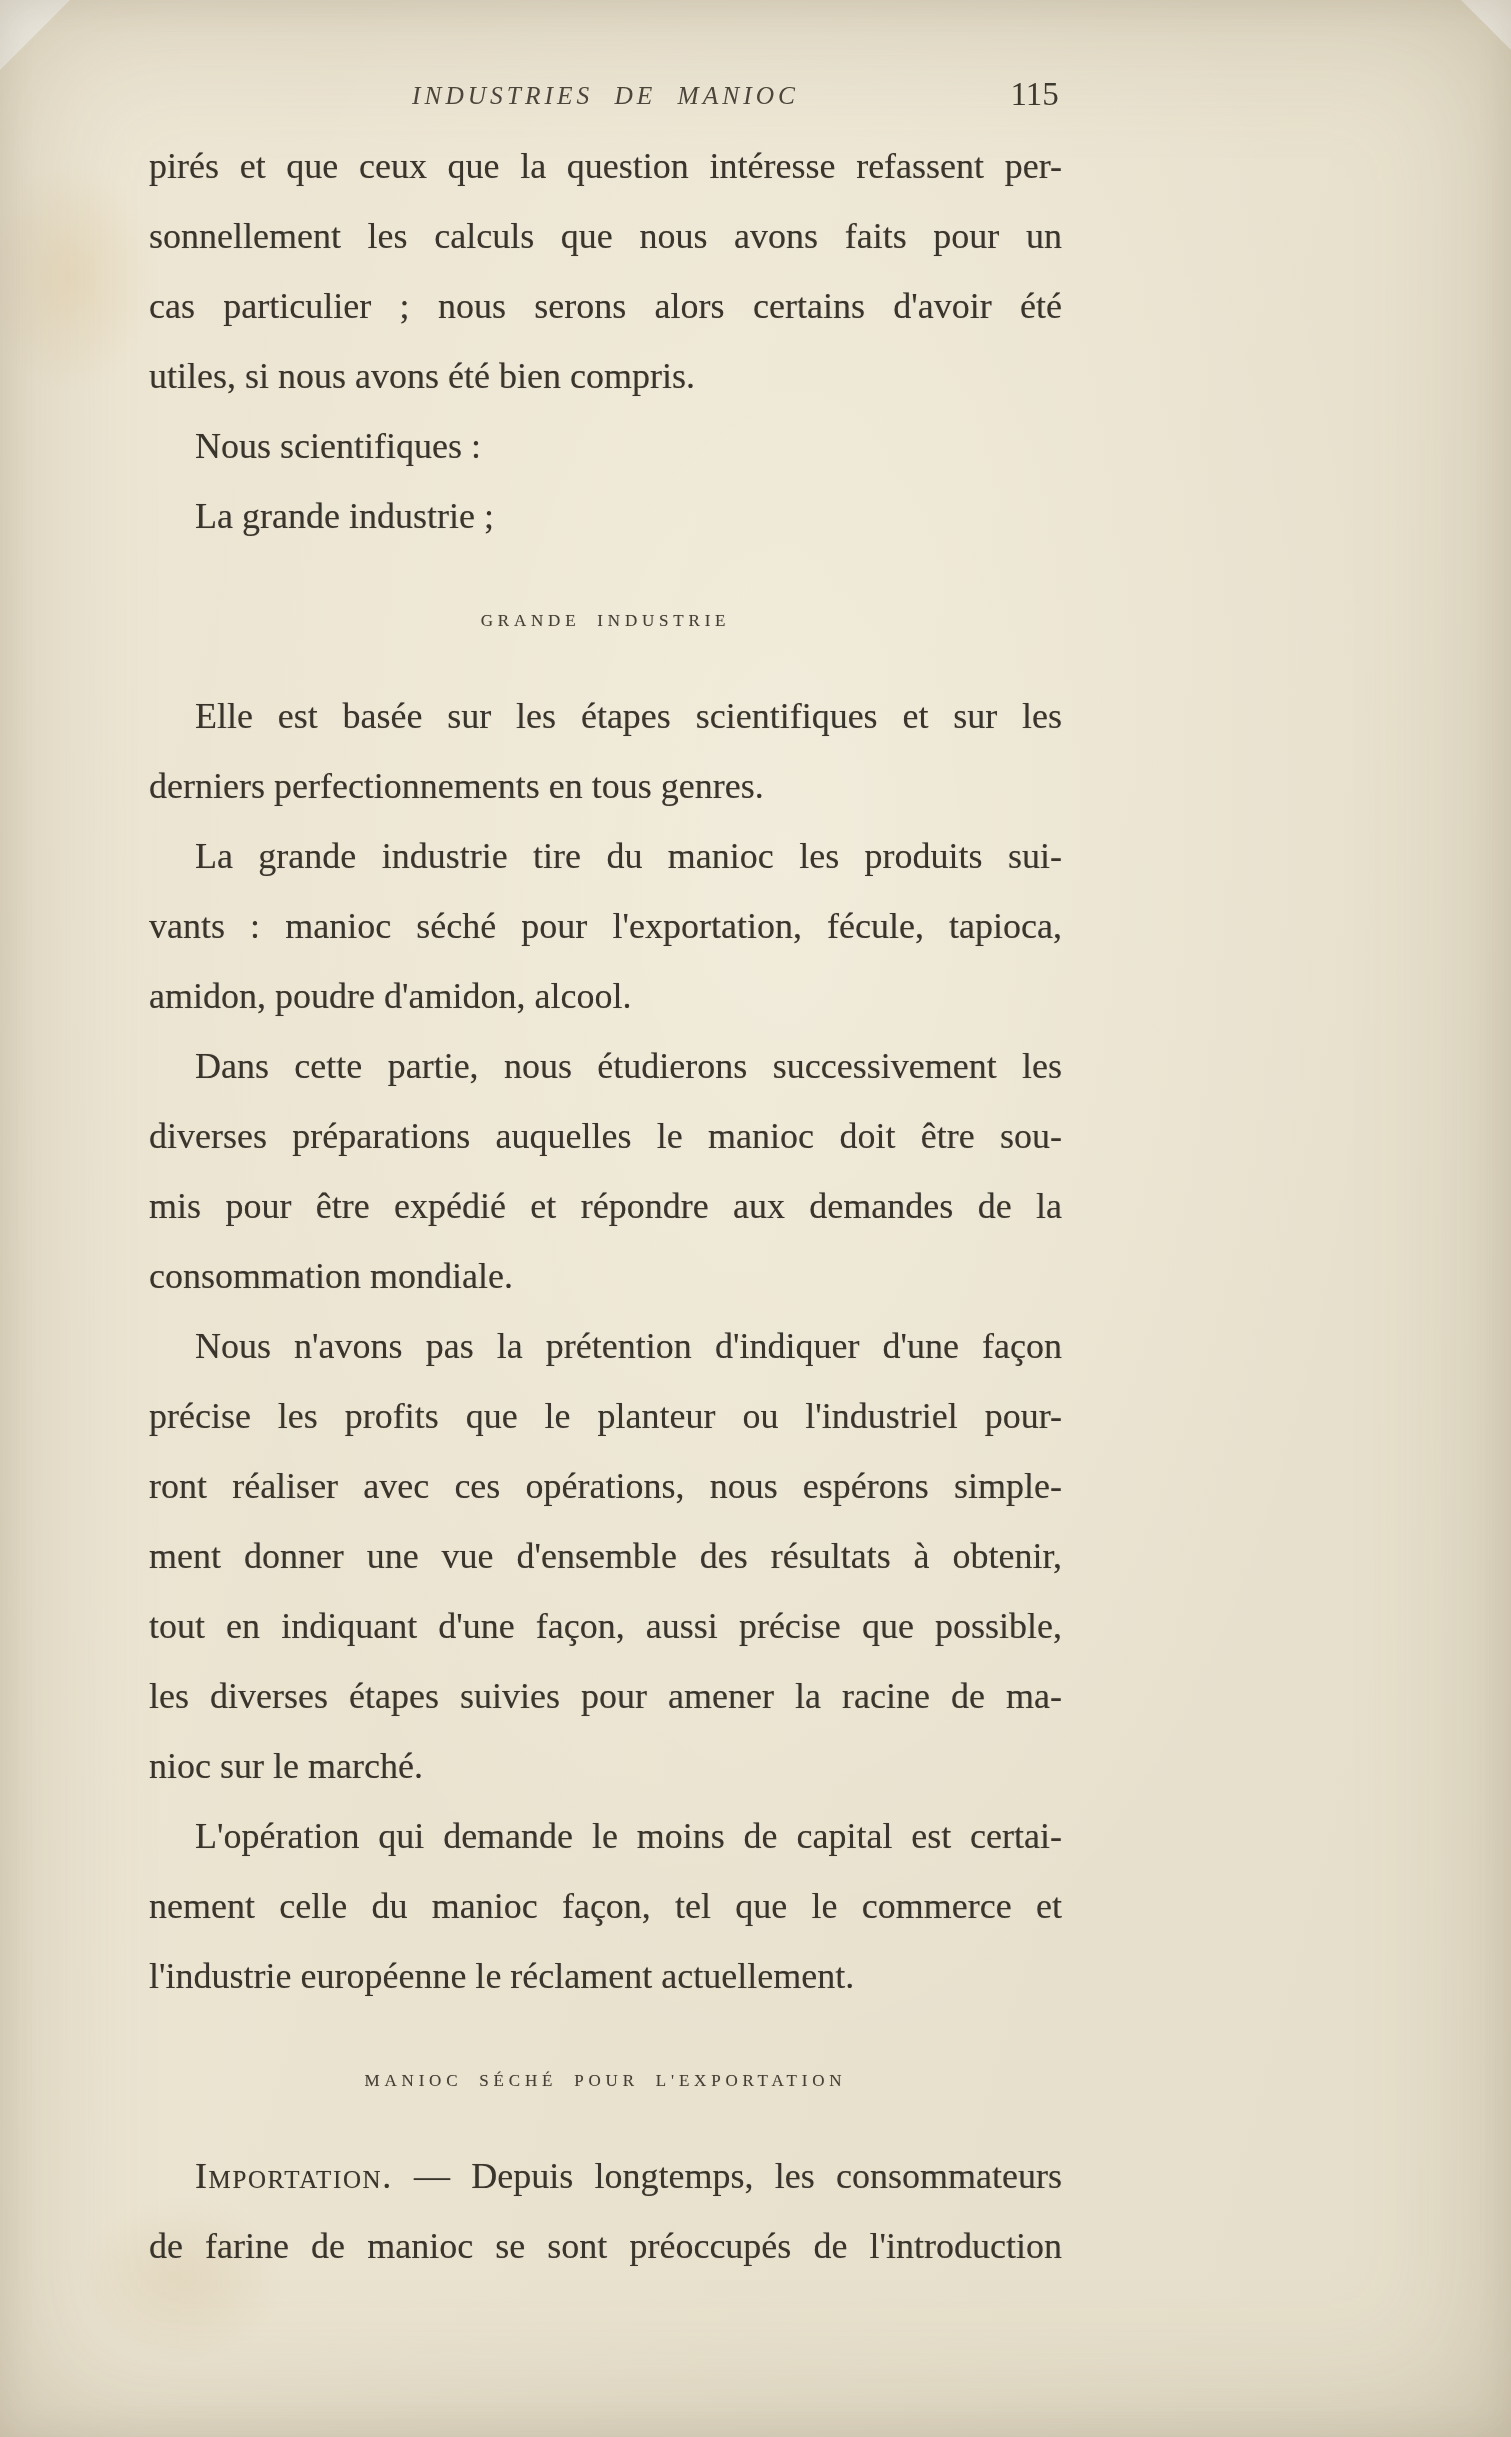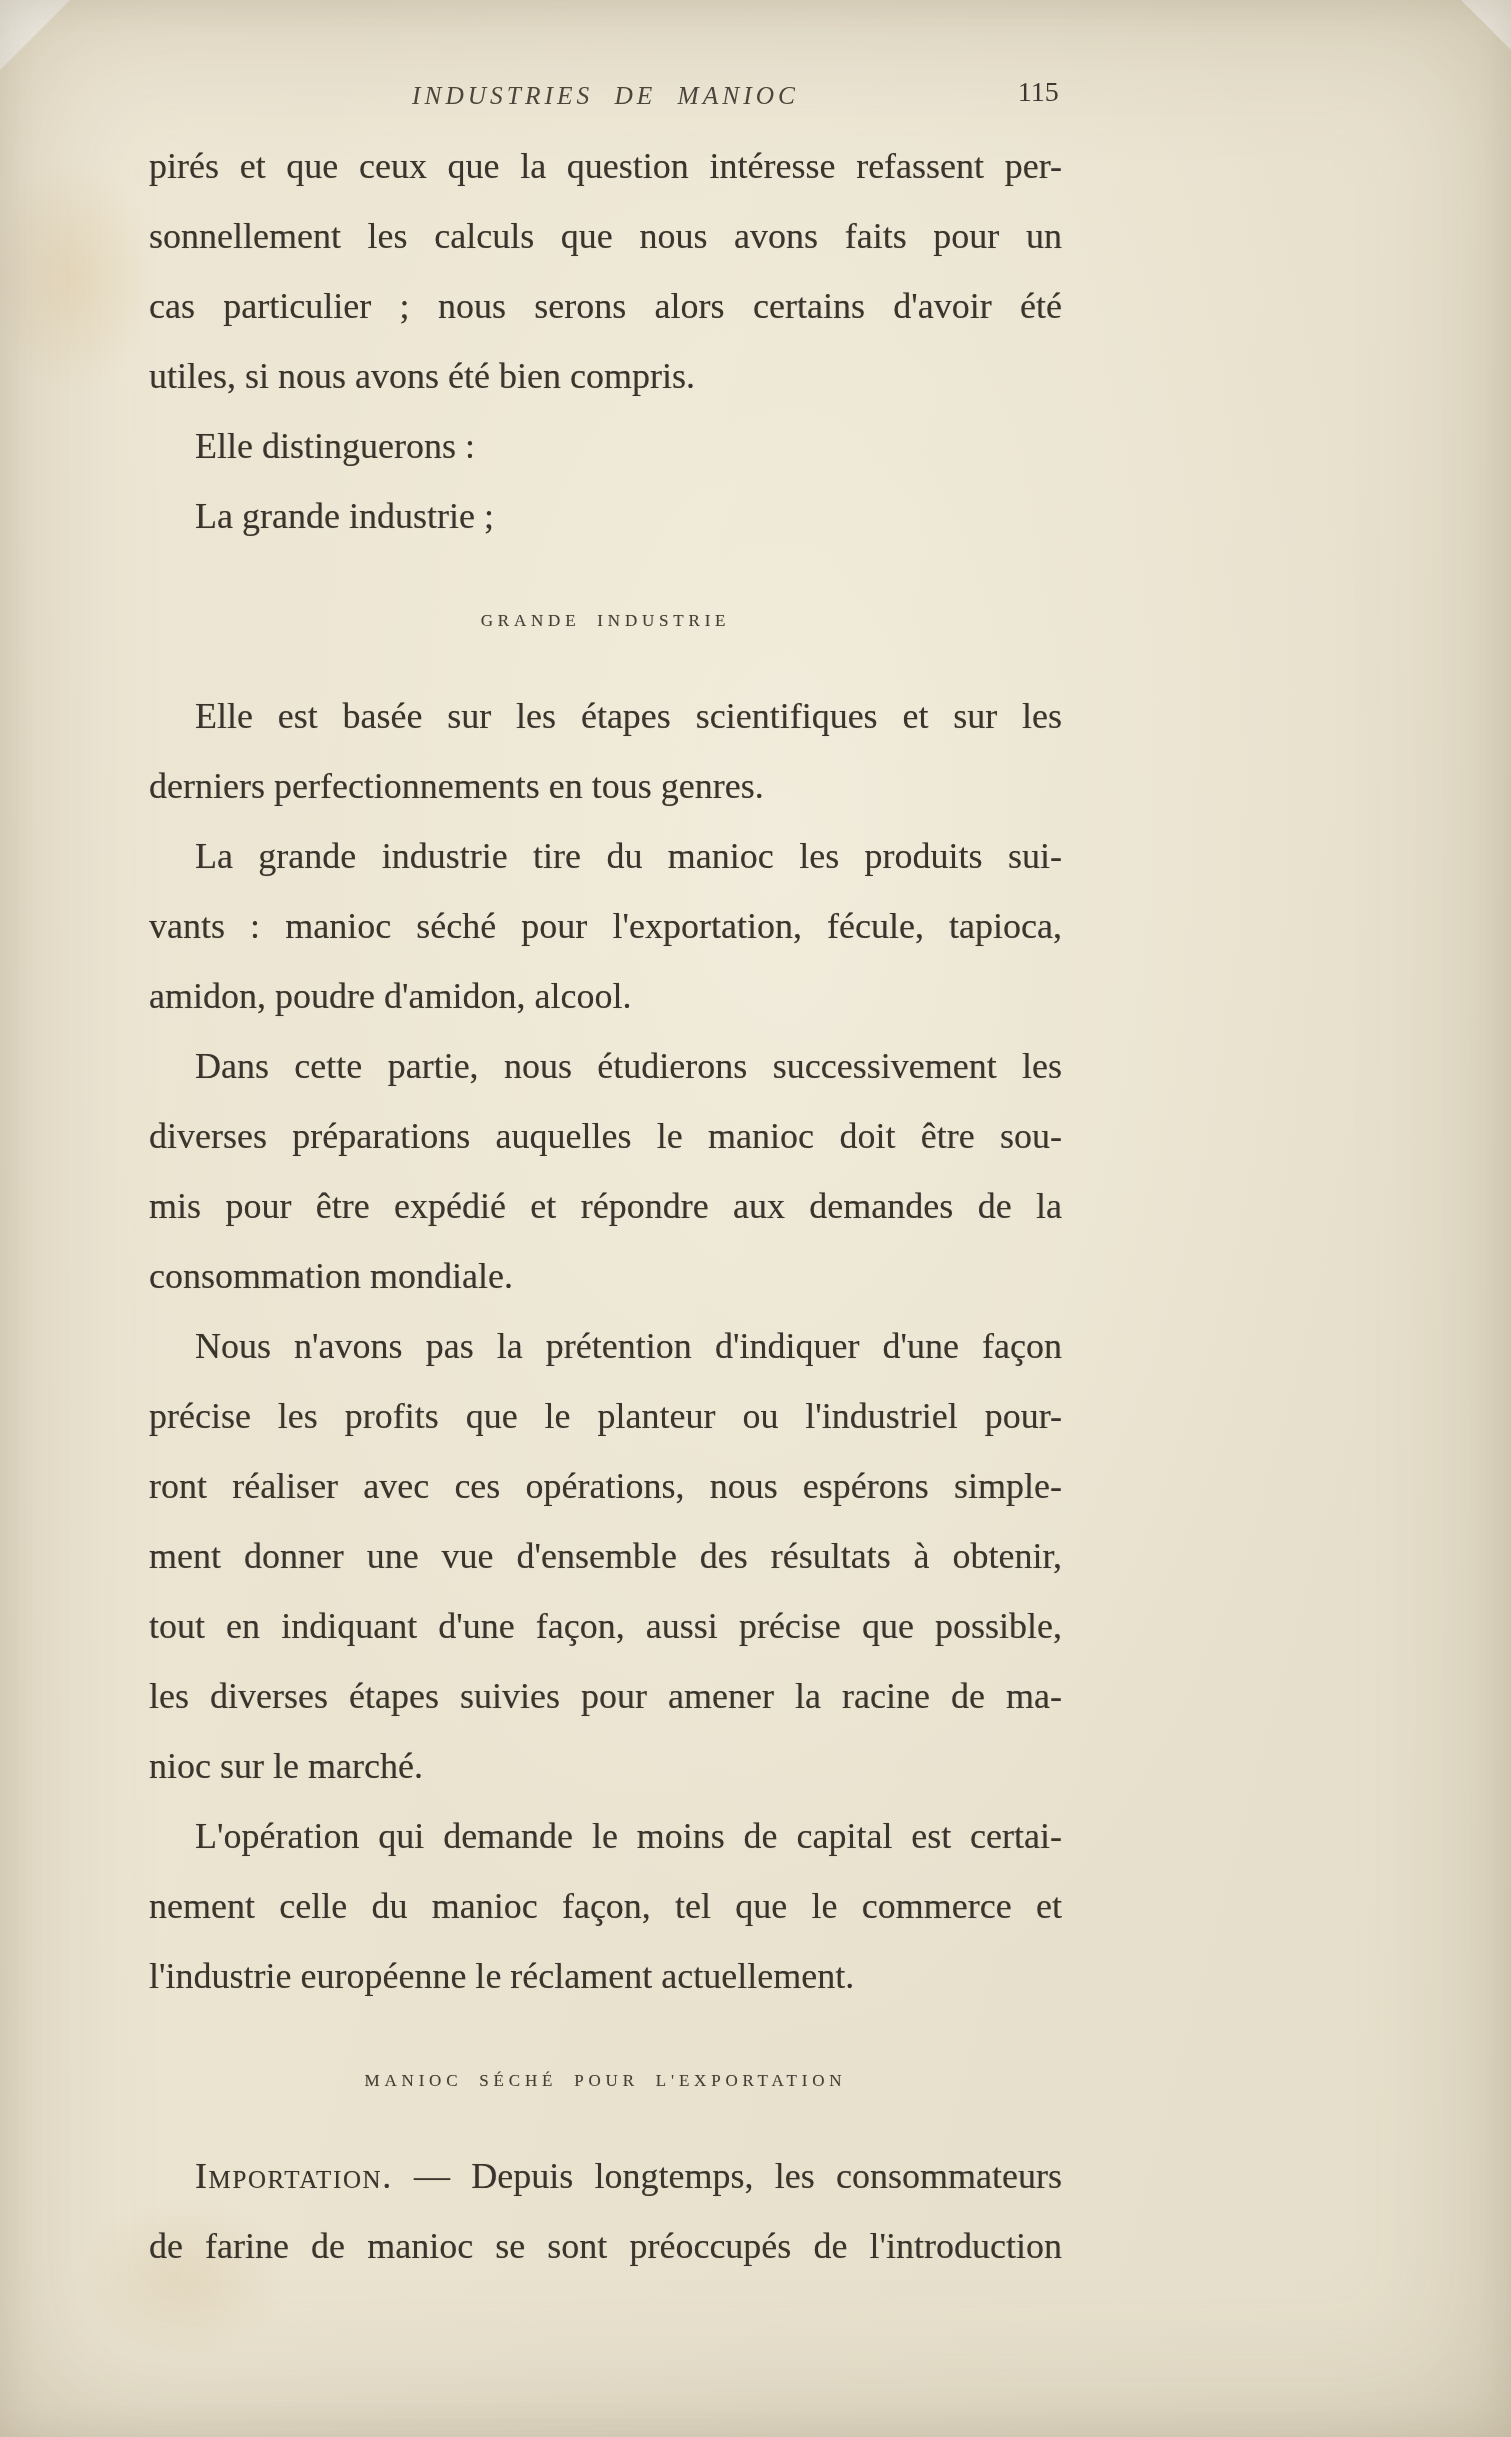--- a/index.html
+++ b/index.html
@@ -32,21 +32,21 @@
   .corner.tl{top:0;left:0;border-top:70px solid #fbfaf4;border-right:70px solid transparent}
   .corner.tr{top:0;right:0;border-top:51px solid #faf8f1;border-left:51px solid transparent}
 
   .column{position:absolute;left:149px;top:81px;width:913px}
 
   .running-head{position:relative;height:37px;margin-bottom:12.7px}
   .running-title{
     position:absolute;left:0;right:0;text-align:center;
     font-size:25.4px;letter-spacing:4px;word-spacing:11px;color:#4b453c;font-style:italic;
   }
-  .page-number{position:absolute;right:3.2px;top:-4.8px;font-size:28px;color:#3d382f}
+  .page-number{position:absolute;right:3.2px;top:-4.8px;font-size:33px;color:#3d382f}
 
   .content{font-size:36px;line-height:70px}
   .line{text-shadow:0 0 0.8px rgba(57,52,44,0.40)}
   .line.j{text-align:justify;text-align-last:justify}
   .line.indent{text-indent:46px}
   .heading{
     text-align:center;font-size:17px;letter-spacing:4.8px;word-spacing:8px;
     line-height:44px;margin:48px 0 38px;color:#453f36;
     text-shadow:0 0 0.8px rgba(57,52,44,0.35);
   }
@@ -65,21 +65,21 @@
   <div class="column">
     <div class="running-head">
       <span class="running-title">INDUSTRIES DE MANIOC</span>
       <span class="page-number">115</span>
     </div>
     <div class="content" id="content">
         <div class="line j"><span class="">pirés et que ceux que la question intéresse refassent per-</span></div>
         <div class="line j"><span class="">sonnellement les calculs que nous avons faits pour un</span></div>
         <div class="line j"><span class="">cas particulier ; nous serons alors certains d'avoir été</span></div>
         <div class="line"><span class="">utiles, si nous avons été bien compris.</span></div>
-        <div class="line indent"><span class="">Elle distinguerons :</span></div>
+        <div class="line indent"><span class="">Nous scientifiques :</span></div>
         <div class="line indent"><span class="">La grande industrie ;</span></div>
         <div class="heading">GRANDE INDUSTRIE</div>
         <div class="line j indent"><span class="">Elle est basée sur les étapes scientifiques et sur les</span></div>
         <div class="line"><span class="">derniers perfectionnements en tous genres.</span></div>
         <div class="line j indent"><span class="">La grande industrie tire du manioc les produits sui-</span></div>
         <div class="line j"><span class="">vants : </span><span class="italic">manioc séché pour l'exportation, fécule, tapioca,</span></div>
         <div class="line"><span class="italic">amidon, poudre d'amidon, alcool.</span></div>
         <div class="line j indent"><span class="">Dans cette partie, nous étudierons successivement les</span></div>
         <div class="line j"><span class="">diverses préparations auquelles le manioc doit être sou-</span></div>
         <div class="line j"><span class="">mis pour être expédié et répondre aux demandes de la</span></div>

